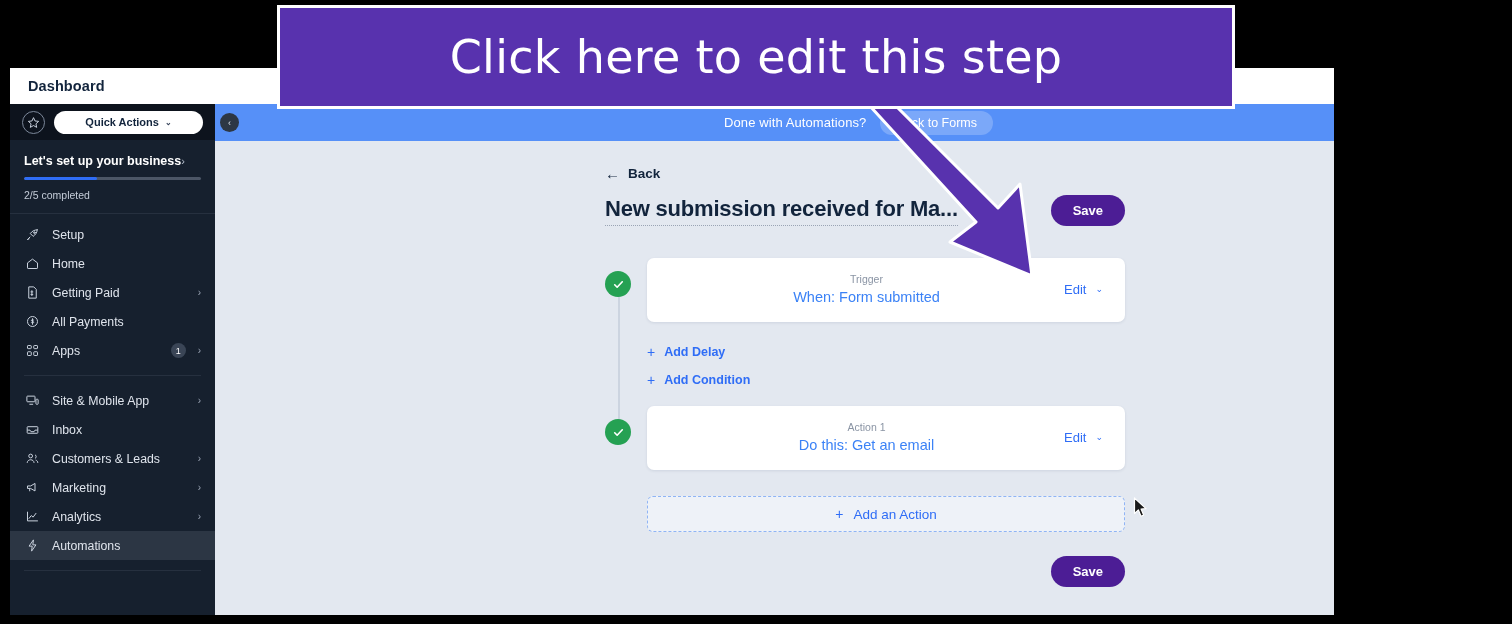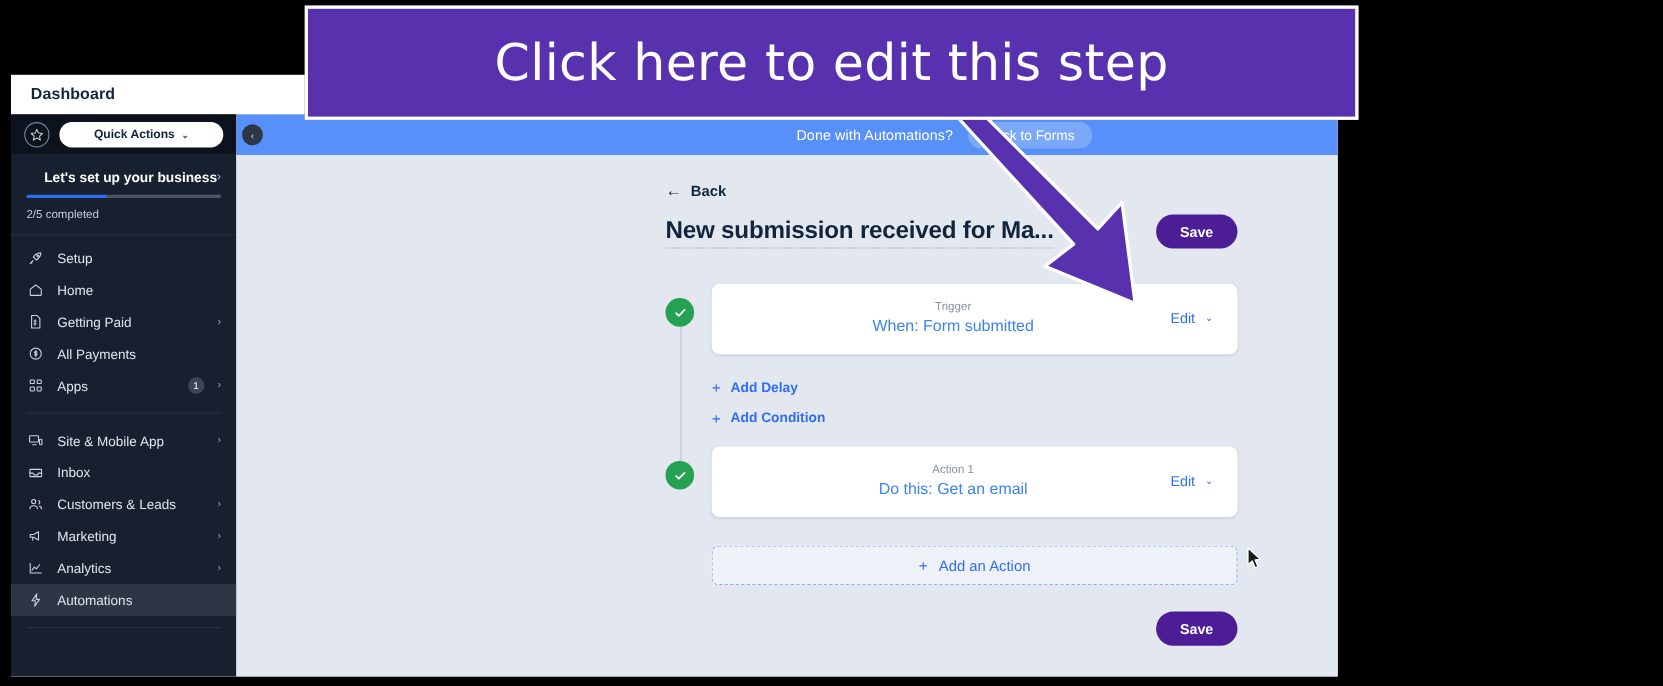--- a/index.html
+++ b/index.html
@@ -12,21 +12,21 @@
   #root {
     position: relative;
     width: 1512px; height: 624px;
     background: #000;
   }
 
   
   .app-window {
     position: absolute;
     left: 10px; top: 68px;
-    width: 1206px; height: 547px;
+    width: 1324px; height: 547px;
     background: #e3e8f0;
     overflow: hidden;
   }
 
   
   .top-header {
     position: absolute; left: 0; top: 0;
     width: 1492px; height: 36px;
     background: #ffffff;
     display: flex; align-items: center;
@@ -72,21 +72,21 @@
     display: flex; align-items: center; justify-content: center; gap: 6px;
     font-size: 11px; font-weight: bold; cursor: pointer; text-align: right;
   }
   .qa-chev { font-size: 8px; color: #36435a; }
 
   .setup-block {
     padding: 14px 14px 12px 14px;
     border-bottom: 1px solid #26303f;
   }
   .setup-row {
-    display: flex; align-items: center; justify-content: flex-end;
+    display: flex; align-items: center; justify-content: flex-start;
     cursor: pointer;
   }
   .setup-title { font-size: 12.5px; font-weight: bold; color: #ffffff; }
   .setup-chev { font-size: 11px; color: #b6bfcd; }
   .progress-track {
     margin-top: 9px; height: 3px; border-radius: 2px;
     background: #4c5666; position: relative; overflow: hidden;
   }
   .progress-fill {
     position: absolute; left: 0; top: 0; height: 100%;

